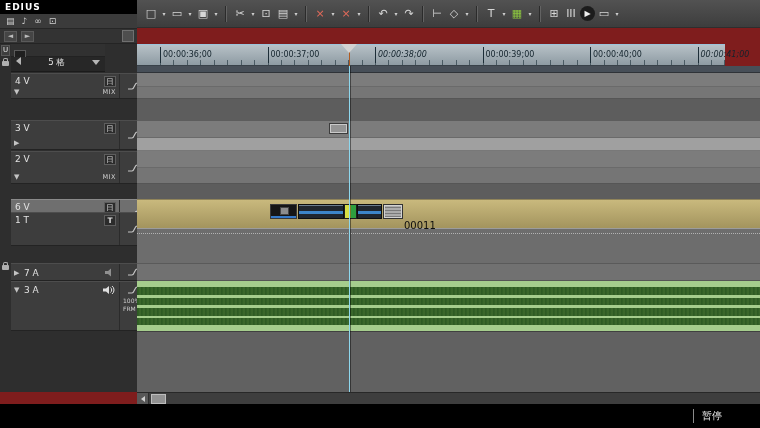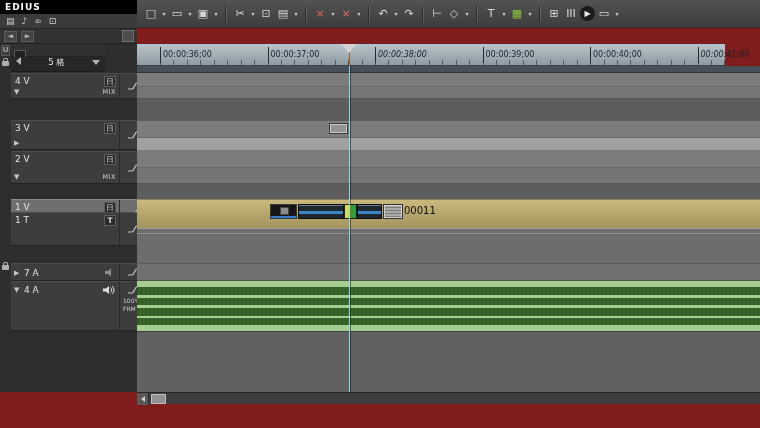--- a/index.html
+++ b/index.html
@@ -75,21 +75,21 @@
   .clip-dark .bluestripe{position:absolute;left:0;right:0;top:6px;height:3px;background:#3d85c8}
   .clip-dark .topline{position:absolute;left:0;right:0;top:0;height:1px;background:#6a7c8e}
   #clip1{position:absolute;left:133px;top:4px;width:27px;height:15px;background:#161616;border:1px solid #3a3a3a}
   #clip1 .thumb{position:absolute;left:9px;top:2px;width:9px;height:8px;background:#8d8d8d;border:1px solid #454545}
   #clip1 .bline{position:absolute;left:0;right:0;bottom:0;height:2px;background:#3579c8}
   #clipmark{position:absolute;left:207px;top:4px;width:13px;height:15px;border:1px solid #1d1d1d;display:flex}
   #clipmark .mk-l{width:6px;background:#d7de45}
   #clipmark .mk-r{flex:1;background:#2e9e3e}
   #clip4{position:absolute;left:247px;top:5px;width:18px;height:13px;background:#9c9c9c;border:1px solid #d2d2d2;
          box-shadow:0 0 0 1px #333;background-image:repeating-linear-gradient(0deg,#7a7a7a 0 1px,#ababab 1px 3px)}
-  #clip-label{position:absolute;left:267px;top:5px;font-size:10px;color:#0d0d0d}
+  #clip-label{position:absolute;left:267px;top:20px;font-size:10px;color:#0d0d0d}
   #clip-3v{position:absolute;left:193px;top:3px;width:17px;height:9px;background:#949494;border:1px solid #c9c9c9;box-shadow:0 0 0 1px #3c3c3c}
   .dotline{position:absolute;left:0;right:0;top:4px;border-top:1px dotted #b2b2b2}
 
   
   .wav{position:absolute;left:0;right:0;
        background:repeating-linear-gradient(90deg,#1c4517 0px,#3f7030 1px,#234e1b 2px,#517f3b 3px,#234e1b 4px)}
 
   
   #ph-line{position:absolute;left:349px;top:66px;width:1px;height:326px;background:#8ed8ee;box-shadow:1px 0 0 rgba(0,0,0,.45)}
   #ph-line-top{position:absolute;left:349px;top:44px;width:1px;height:22px;background:#b05a20}
@@ -217,21 +217,21 @@
       </div>
       <div class="tpatch">
         <svg class="squig" width="13" height="10" viewBox="0 0 13 10">
             <path d="M0,8 H4 C6.5,8 6.5,2 9,2 H13" stroke="#c6c6c6" stroke-width="1.2" fill="none"></path>
           </svg>
       </div>
     </div>
 
     <div class="trow sel" style="top:155px;height:30px">
       <div class="tmain">
-        <span class="tname">1 V</span>
+        <span class="tname">6 V</span>
         <span class="tmode">日</span>
         <span class="texp">▶</span>
       </div>
       <div class="tpatch">
         <svg class="squig" width="13" height="10" viewBox="0 0 13 10">
             <path d="M0,8 H4 C6.5,8 6.5,2 9,2 H13" stroke="#d8d8d8" stroke-width="1.2" fill="none"></path>
           </svg>
       </div>
     </div>
 
@@ -258,21 +258,21 @@
       <div class="tpatch">
         <svg class="squig" width="13" height="10" viewBox="0 0 13 10">
             <path d="M0,8 H4 C6.5,8 6.5,2 9,2 H13" stroke="#c6c6c6" stroke-width="1.2" fill="none"></path>
           </svg>
       </div>
     </div>
 
     <div class="trow" style="top:237px;height:50px">
       <div class="tmain">
         <span class="texp" style="top:4px;bottom:auto">▼</span>
-        <span class="tname" style="left:13px;top:3px">4 A</span>
+        <span class="tname" style="left:13px;top:3px">3 A</span>
         <svg style="position:absolute;right:3px;top:3px" width="13" height="10" viewBox="0 0 13 10">
             <polygon points="0,3.5 3,3.5 6,1 6,9 3,6.5 0,6.5" fill="#e0e0e0"></polygon>
             <path d="M7.5,2.5 A3.2,3.2 0 0 1 7.5,7.5 M9,1 A5,5 0 0 1 9,9" stroke="#e0e0e0" stroke-width="1" fill="none"></path>
           </svg>
       </div>
       <div class="tpatch">
         <svg class="squig" style="top:3px" width="13" height="10" viewBox="0 0 13 10">
             <path d="M0,8 H4 C6.5,8 6.5,2 9,2 H13" stroke="#c6c6c6" stroke-width="1.2" fill="none"></path>
           </svg>
         <span class="patch-txt" style="top:15px">100%</span>
@@ -340,14 +340,17 @@
 
   <div id="ph-line-top"></div>
   <div id="ph-line"></div>
   <div id="ph-tri"></div>
 
   <div id="hscroll">
     <span class="sc-btn"></span>
     <span class="sc-thumb"></span>
   </div>
 
+  <div id="statusbar">
+    <span id="status-text">暂停</span>
+  </div>
 
 </div>
 
 </body></html>

